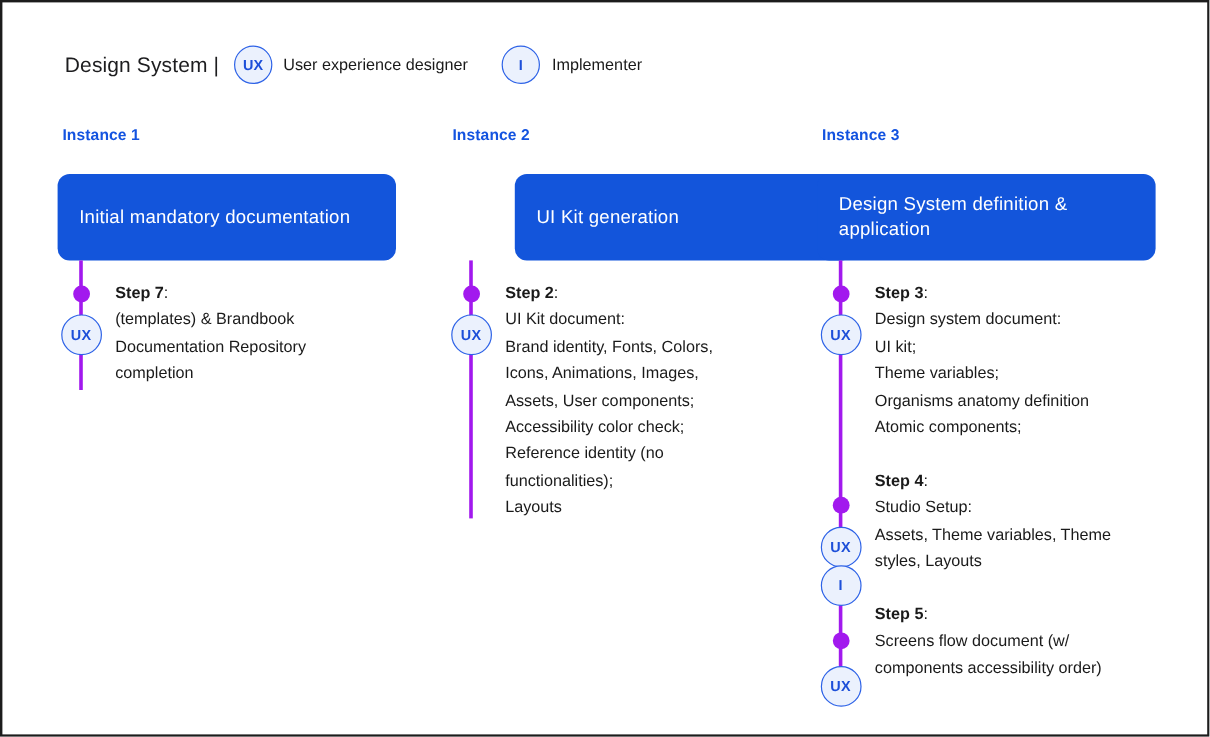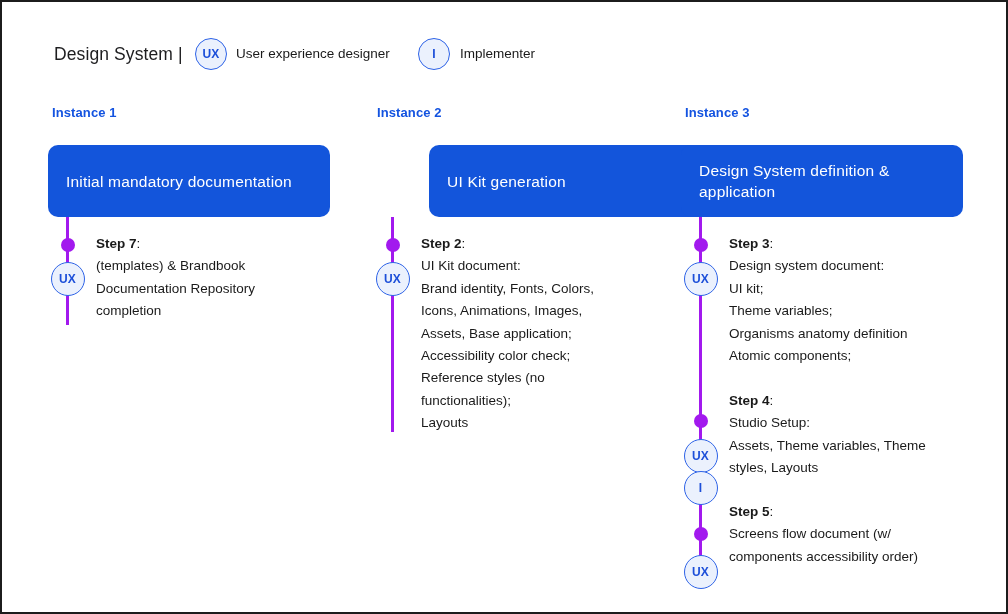--- a/index.html
+++ b/index.html
@@ -63,23 +63,23 @@
   <div class="instance" style="left:375px;">Instance 2</div>
   <div class="phase-box" style="left:390px;margin-left:37px;">UI Kit generation</div>
   <div class="tl-line" style="left:389px; height:215px;"></div>
   <div class="tl-dot" style="left:383.5px; top:236px;"></div>
   <div class="badge tl-badge" style="left:373.5px; top:260px;">UX</div>
   <div class="step" style="left:419px; top:231px;">
     <div class="line"><span class="step-label">Step 2</span><span>:</span></div>
     <div class="line">UI Kit document:</div>
     <div class="line">Brand identity, Fonts, Colors,</div>
     <div class="line">Icons, Animations, Images,</div>
-    <div class="line">Assets, Base application;</div>
+    <div class="line">Assets, User components;</div>
     <div class="line">Accessibility color check;</div>
-    <div class="line">Reference styles (no</div>
+    <div class="line">Reference identity (no</div>
     <div class="line">functionalities);</div>
     <div class="line">Layouts</div>
   </div>
 
   <div class="instance" style="left:683px;">Instance 3</div>
   <div class="phase-box" style="left:679px;">Design System definition &amp; application</div>
   <div class="tl-line" style="left:697px; height:353px;"></div>
 
   <div class="tl-dot" style="left:691.5px; top:236px;"></div>
   <div class="badge tl-badge" style="left:681.5px; top:260px;">UX</div>

